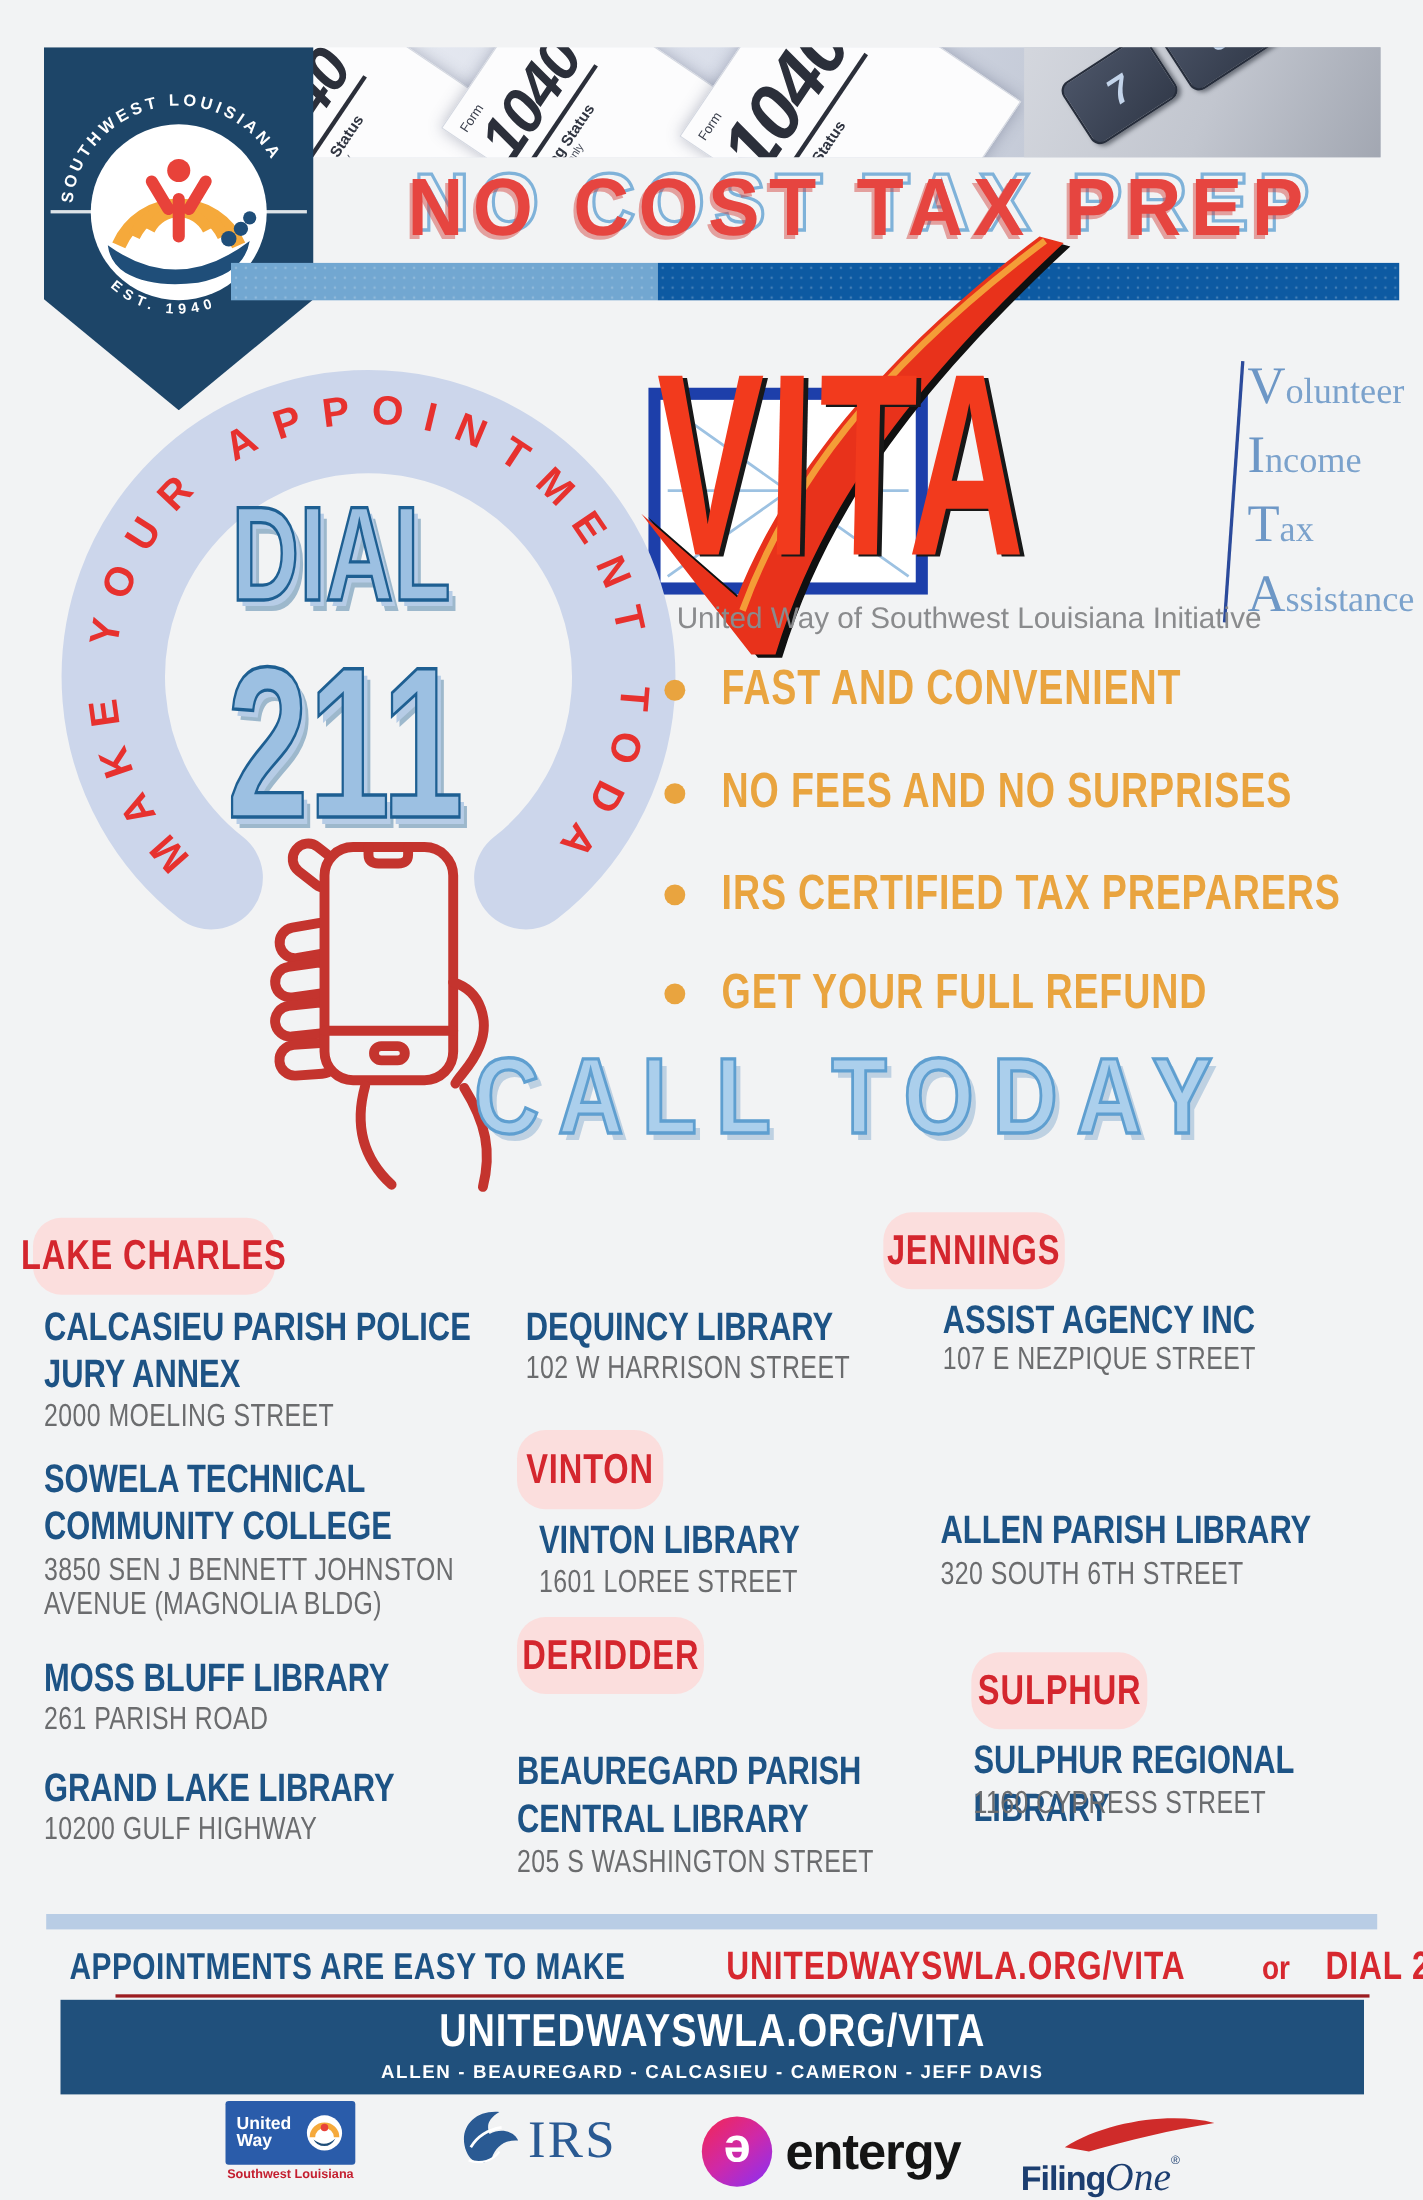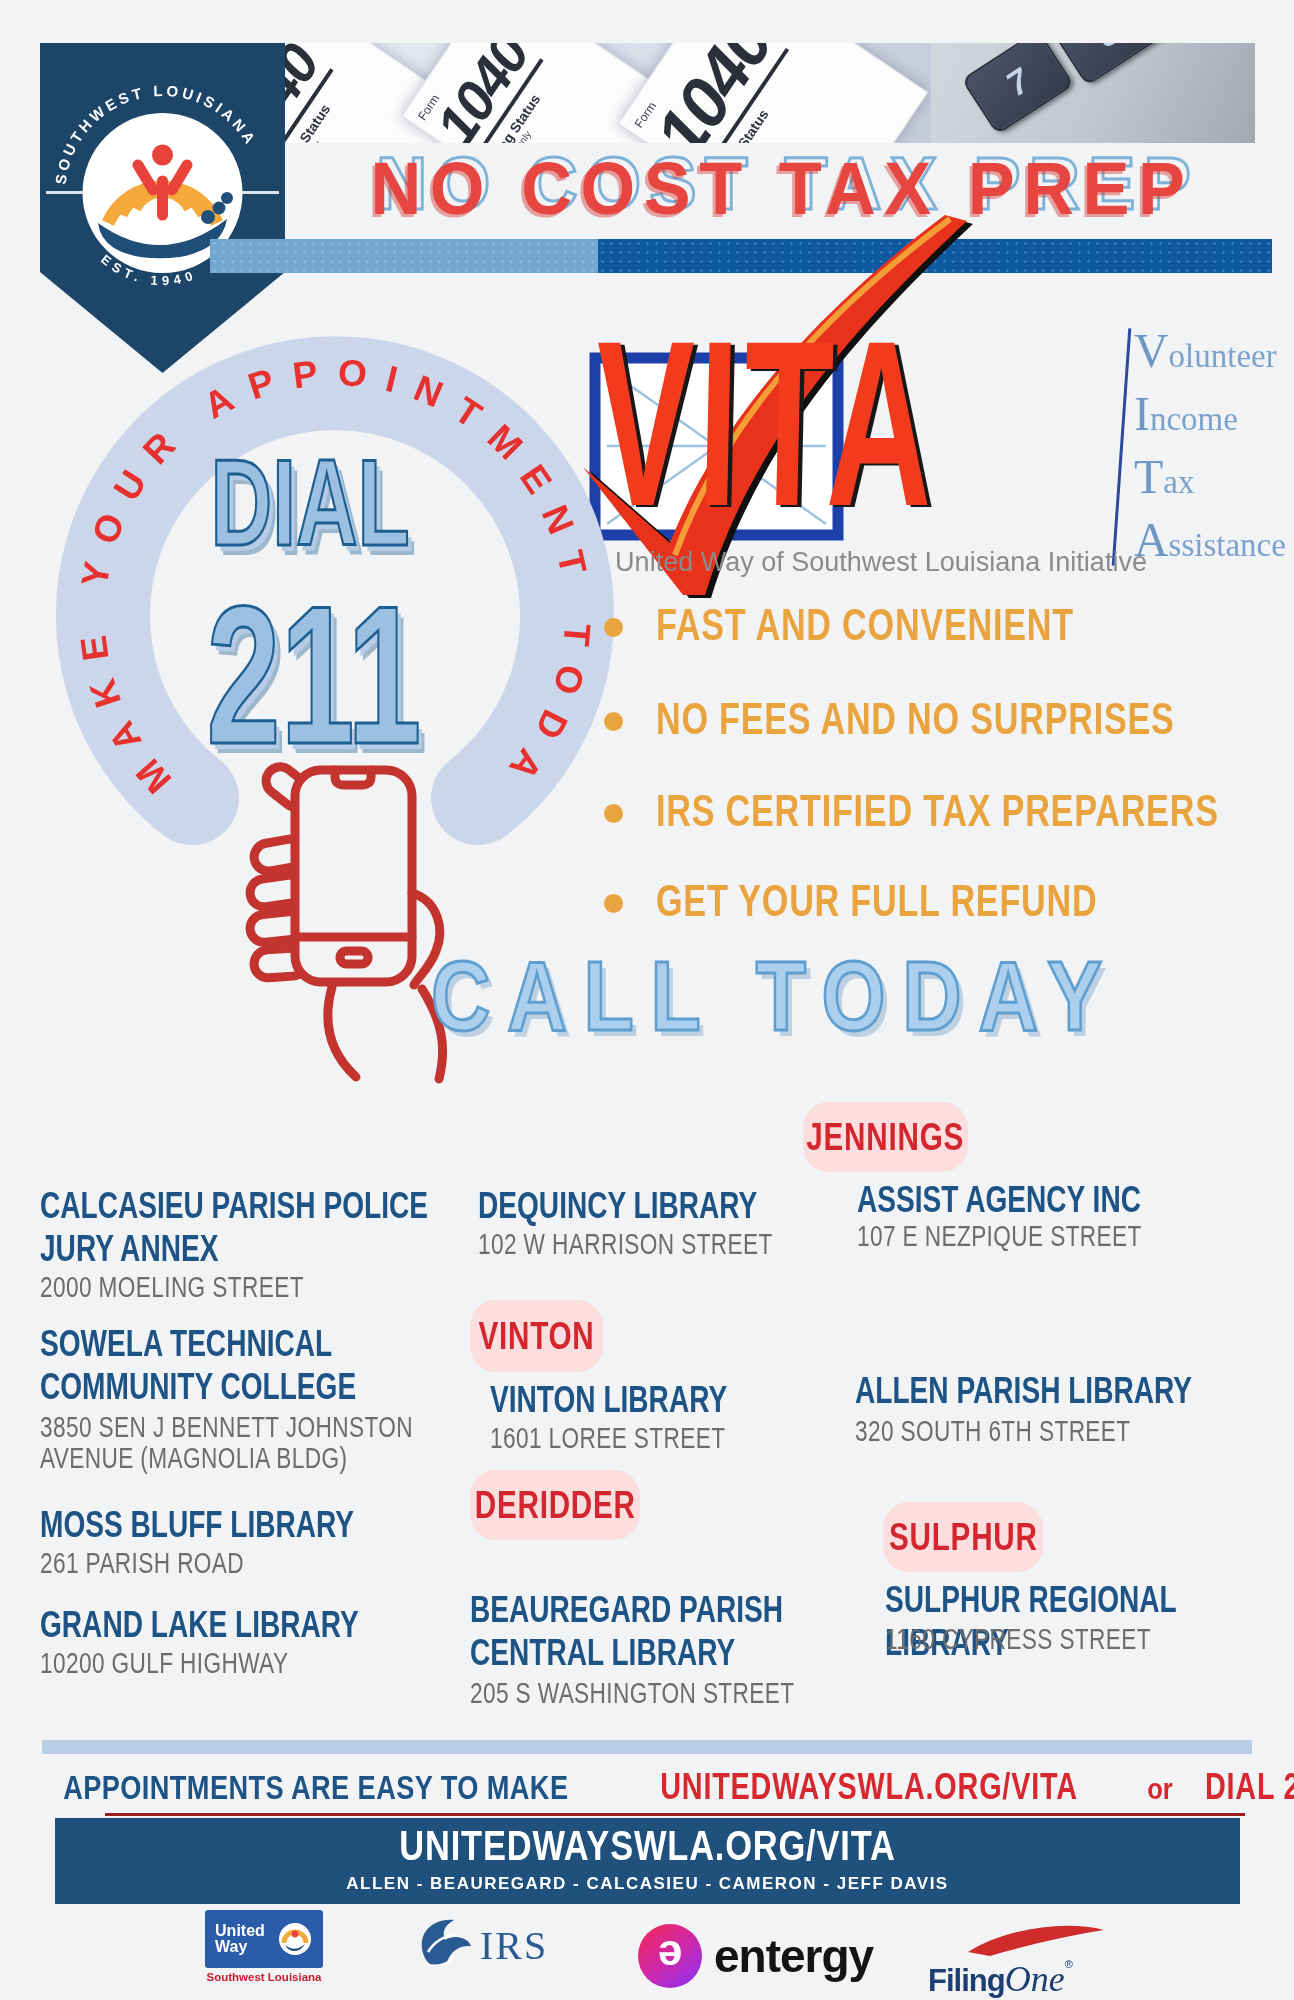--- a/index.html
+++ b/index.html
@@ -94,21 +94,21 @@
   .parishes{position:absolute;left:0;top:56px;width:100%;text-align:center;color:#fff;font-size:17px;
     font-weight:bold;letter-spacing:1.5px;}
 
   
   .uw{left:205px;top:1910px;width:118px;}
   .uw-box{width:118px;height:58px;background:#2a5caa;border-radius:3px;display:flex;align-items:center;
     justify-content:space-around;padding:2px 4px;}
   .uw-text{color:#fff;font-weight:bold;font-size:16px;line-height:16px;}
   .uw-region{width:118px;text-align:center;color:#c41e2f;font-size:11.5px;font-weight:bold;margin-top:3px;white-space:nowrap;}
   .irs{left:414px;top:1912px;display:flex;align-items:center;gap:6px;}
-  .irs-text{font-family:"Liberation Serif",serif;font-size:40px;color:#2a5a93;letter-spacing:2px;}
+  .irs-text{font-family:"Liberation Serif",serif;font-size:48px;color:#2a5a93;letter-spacing:2px;}
   .entergy{left:638px;top:1924px;display:flex;align-items:center;gap:12px;}
   .ent-circle{width:64px;height:64px;border-radius:50%;background:linear-gradient(140deg,#f0275b 5%,#cf29a8 50%,#8e2ff0 95%);
     display:flex;align-items:center;justify-content:center;}
   .ent-e{color:#fff;font-size:44px;font-weight:bold;transform:rotate(180deg);line-height:44px;}
   .ent-word{font-size:46px;color:#141414;font-weight:600;letter-spacing:-1px;}
   .capone{left:928px;top:1924px;width:180px;height:74px;}
   .cap-text{position:absolute;left:0;top:34px;white-space:nowrap;}
   .cap-a{font-size:31px;font-weight:bold;color:#1c3e70;letter-spacing:-1px;}
   .cap-b{font-family:"Liberation Serif",serif;font-style:italic;font-size:36px;color:#1c3e70;}
   .cap-swoosh{position:absolute;left:38px;top:0;}
@@ -230,20 +230,23 @@
   <div class="abs benefit-text" style="top:602px;">FAST AND CONVENIENT</div>
   <div class="abs benefit-dot" style="top:712px;"></div>
   <div class="abs benefit-text" style="top:696px;">NO FEES AND NO SURPRISES</div>
   <div class="abs benefit-dot" style="top:804px;"></div>
   <div class="abs benefit-text" style="top:788px;">IRS CERTIFIED TAX PREPARERS</div>
   <div class="abs benefit-dot" style="top:894px;"></div>
   <div class="abs benefit-text" style="top:878px;">GET YOUR FULL REFUND</div>
 
   <div class="abs call-today">CALL TODAY</div>
 
+  <div class="abs pill" style="left:30px;top:1107px;width:220px;height:70px;">
+    <span>LAKE CHARLES</span>
+  </div>
   <div class="abs venue" style="left:40px;top:1184px;">CALCASIEU PARISH POLICE
 JURY ANNEX</div>
   <div class="abs addr" style="left:40px;top:1272px;">2000 MOELING STREET</div>
   <div class="abs venue" style="left:40px;top:1322px;">SOWELA TECHNICAL
 COMMUNITY COLLEGE</div>
   <div class="abs addr" style="left:40px;top:1412px;">3850 SEN J BENNETT JOHNSTON
 AVENUE (MAGNOLIA BLDG)</div>
   <div class="abs venue" style="left:40px;top:1503px;">MOSS BLUFF LIBRARY</div>
   <div class="abs addr" style="left:40px;top:1548px;">261 PARISH ROAD</div>
   <div class="abs venue" style="left:40px;top:1603px;">GRAND LAKE LIBRARY</div>

